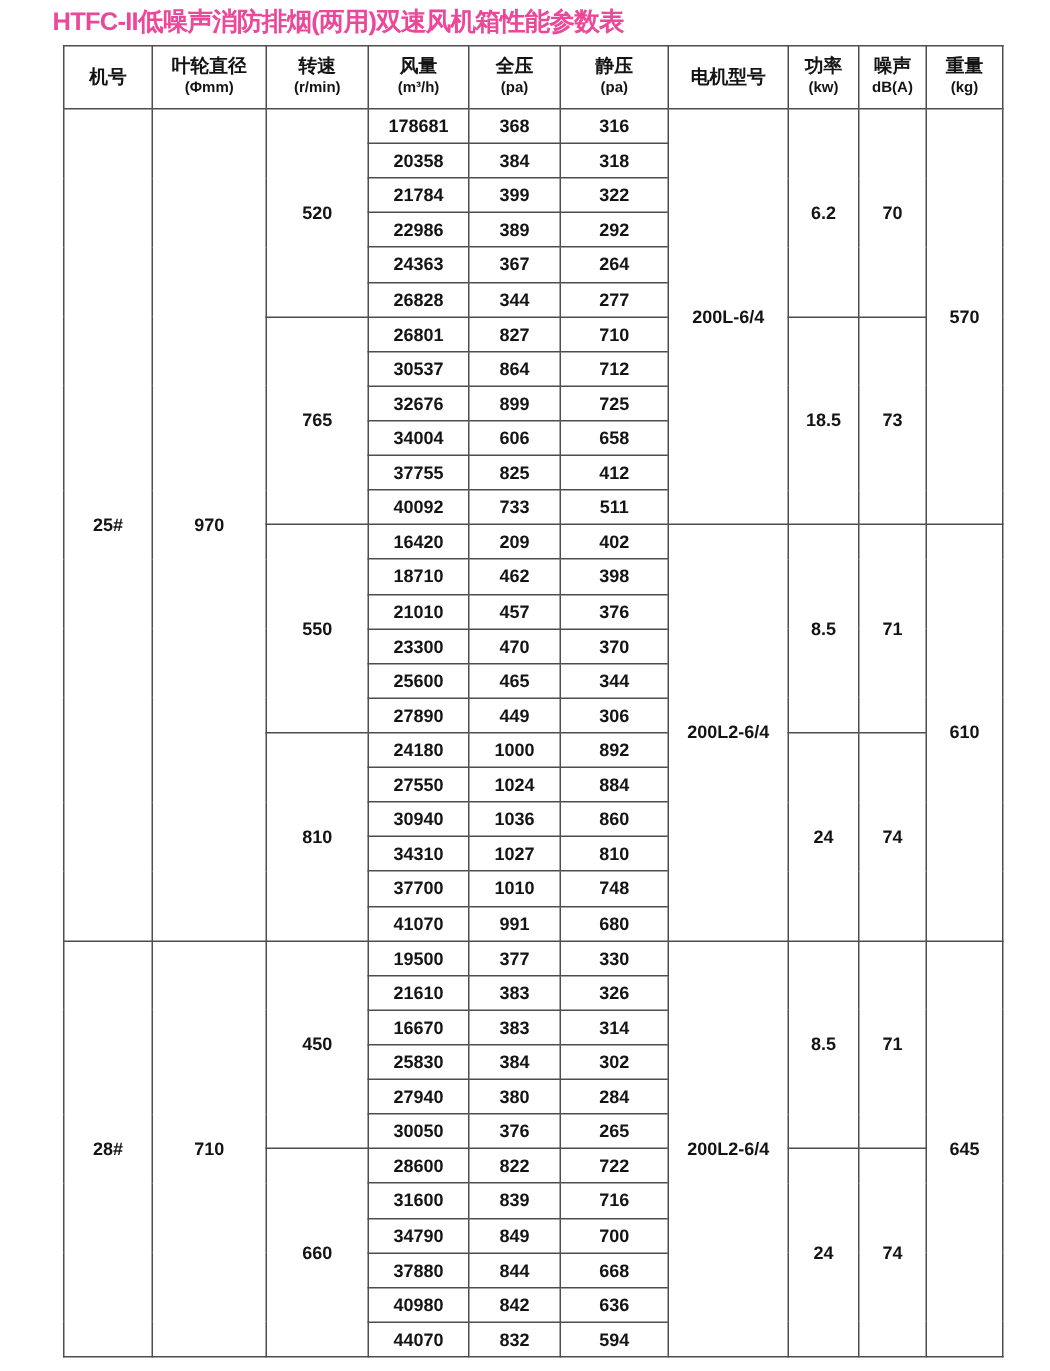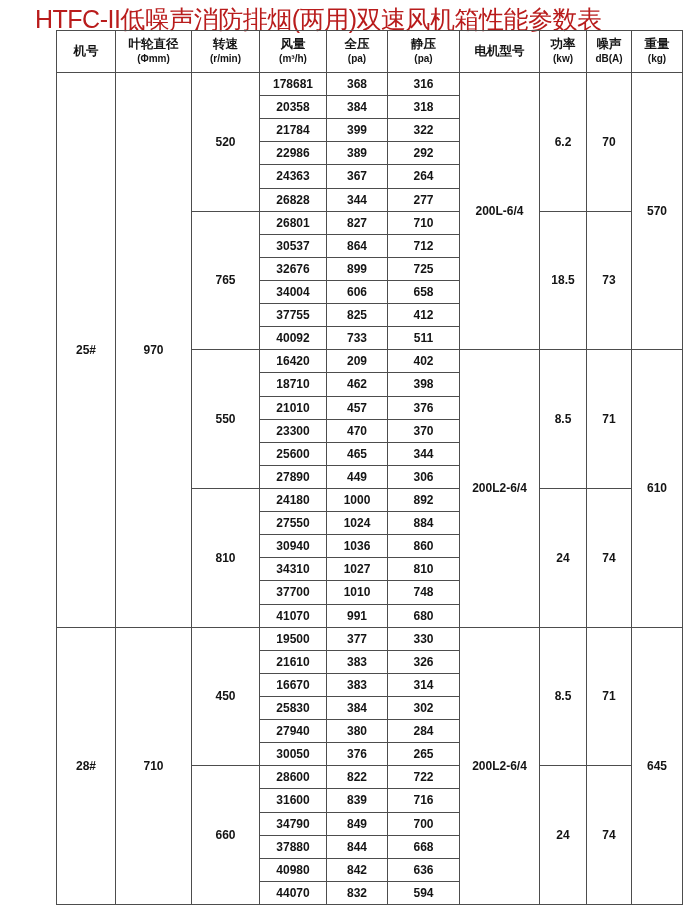--- a/index.html
+++ b/index.html
@@ -7,35 +7,34 @@
     width: 700px;
     background: #ffffff;
     font-family: "Liberation Sans", "DejaVu Sans", sans-serif;
   }
   body { height: 914px; overflow: hidden; }
   .page { position: relative; width: 700px; height: 914px; background: #ffffff; }
   .title {
     position: absolute;
     left: 35px;
     top: 3px;
-    font-size: 25px;
-    font-weight: 400;
-    color: #b91c1c;
+    font-size: 17px;
+    font-weight: 700;
+    color: #ec4899;
     letter-spacing: -0.5px;
     white-space: nowrap;
   }
   table.perf {
     position: absolute;
     left: 42px;
     top: 30px;
     width: 626px;
     height: 875px;
     border-collapse: collapse;
     table-layout: fixed;
-    margin-left: 14px;
   }
   table.perf th, table.perf td {
     border: 1px solid #4d4d4d;
     text-align: center;
     vertical-align: middle;
     color: #141414;
     font-weight: bold;
     padding: 0 1px;
     overflow: hidden;
   }

